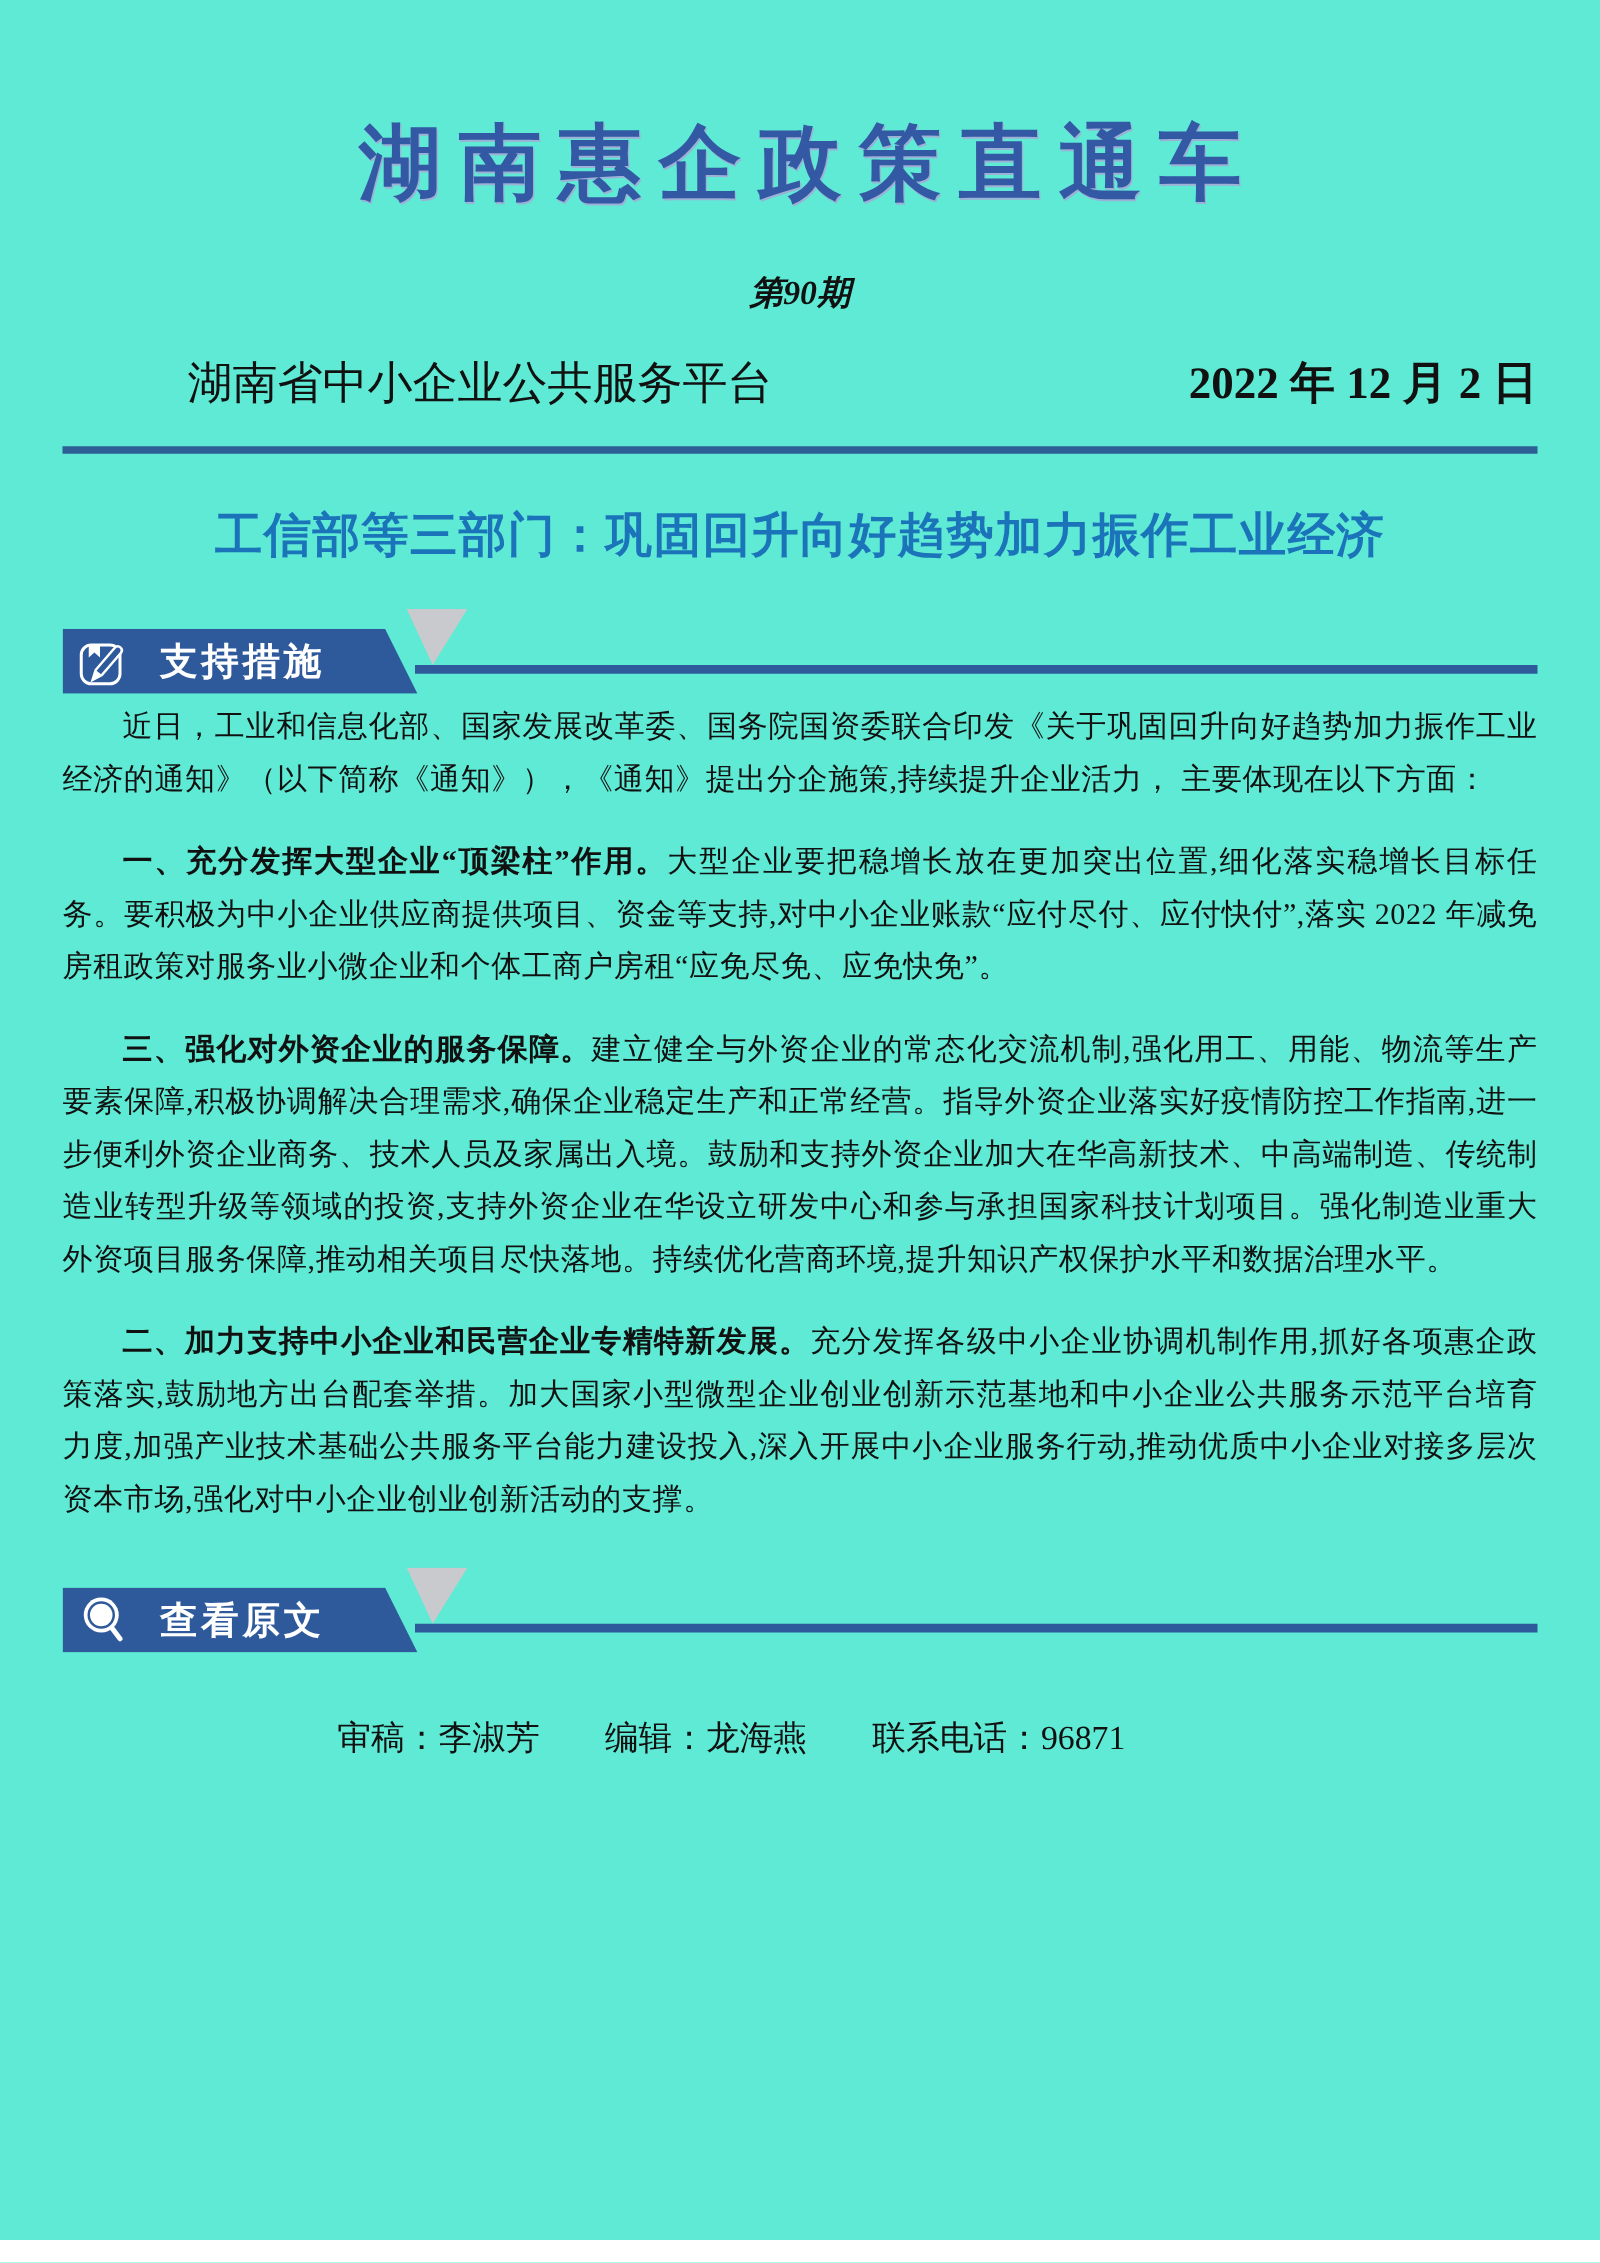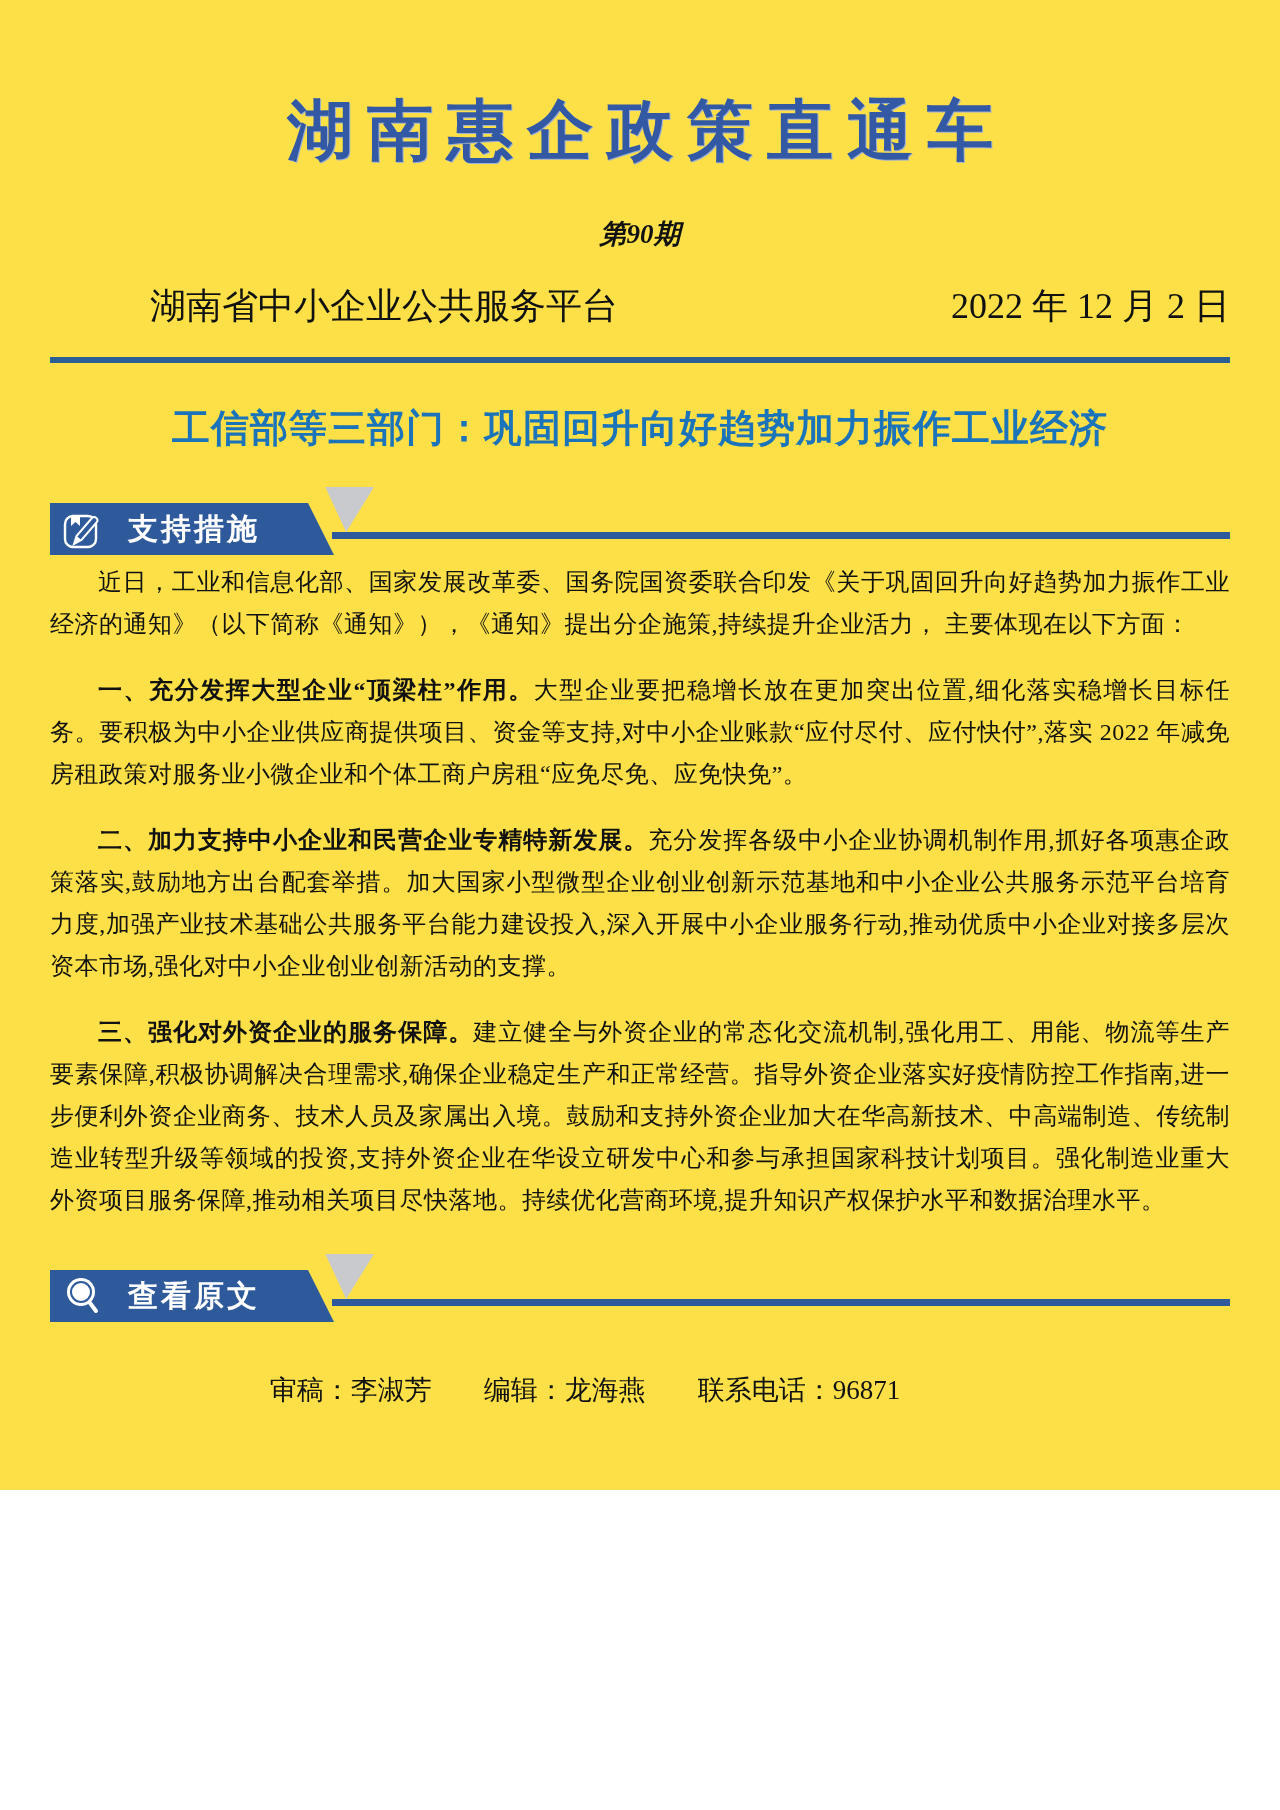--- a/index.html
+++ b/index.html
@@ -1,21 +1,21 @@
 <!DOCTYPE html>
 <html style="--title-blue: #3359a4; --article-title-blue: #1b74ba; --banner-blue: #2e5a9b; --rule-blue: #2e5f94; --link-blue: #2b35a8;"><head>
 <meta charset="utf-8">
 <style>
   html,body{margin:0;padding:0;background:#ffffff;}
   .page{
     position:relative;
     width:1280px;
-    height:1490px;
+    height:1792px;
     margin:0 auto;
-    background:#fde047;
+    background:#5eead4;
     font-family:"Liberation Serif","DejaVu Serif",serif;
     color:#111;
     overflow:hidden;
   }
   .content{padding:0 50px;}
 
   
   .main-title{
     margin-top:86px;
     text-align:center;
@@ -34,21 +34,21 @@
     font-weight:bold;
     font-style:italic;
   }
   .info-row{
     margin-top:30px;
     display:flex;
     align-items:flex-start;
     font-size:36px;
   }
   .info-platform{margin-left:100px;}
-  .info-date{margin-left:auto;}
+  .info-date{margin-left:auto;font-weight:bold;}
   .thick-rule{
     margin-top:26px;
     height:6px;
     background:var(--rule-blue,#2e5f94);
   }
 
   
   .article-title{
     margin-top:40px;
     text-align:center;
@@ -148,22 +148,22 @@
         </span>
         <span class="banner-label">支持措施</span>
       </div>
       <div class="banner-triangle"></div>
       <div class="banner-underline"></div>
     </div>
 
     <div class="body-text">
       <p class="para"><b></b><span>近日，工业和信息化部、国家发展改革委、国务院国资委联合印发《关于巩固回升向好趋势加力振作工业经济的通知》（以下简称《通知》），《通知》提出分企施策,持续提升企业活力， 主要体现在以下方面：</span></p>
       <p class="para"><b>一、充分发挥大型企业“顶梁柱”作用。</b><span>大型企业要把稳增长放在更加突出位置,细化落实稳增长目标任务。要积极为中小企业供应商提供项目、资金等支持,对中小企业账款“应付尽付、应付快付”,落实 2022 年减免房租政策对服务业小微企业和个体工商户房租“应免尽免、应免快免”。</span></p>
+      <p class="para"><b>三、强化对外资企业的服务保障。</b><span>建立健全与外资企业的常态化交流机制,强化用工、用能、物流等生产要素保障,积极协调解决合理需求,确保企业稳定生产和正常经营。指导外资企业落实好疫情防控工作指南,进一步便利外资企业商务、技术人员及家属出入境。鼓励和支持外资企业加大在华高新技术、中高端制造、传统制造业转型升级等领域的投资,支持外资企业在华设立研发中心和参与承担国家科技计划项目。强化制造业重大外资项目服务保障,推动相关项目尽快落地。持续优化营商环境,提升知识产权保护水平和数据治理水平。</span></p>
       <p class="para"><b>二、加力支持中小企业和民营企业专精特新发展。</b><span>充分发挥各级中小企业协调机制作用,抓好各项惠企政策落实,鼓励地方出台配套举措。加大国家小型微型企业创业创新示范基地和中小企业公共服务示范平台培育力度,加强产业技术基础公共服务平台能力建设投入,深入开展中小企业服务行动,推动优质中小企业对接多层次资本市场,强化对中小企业创业创新活动的支撑。</span></p>
-      <p class="para"><b>三、强化对外资企业的服务保障。</b><span>建立健全与外资企业的常态化交流机制,强化用工、用能、物流等生产要素保障,积极协调解决合理需求,确保企业稳定生产和正常经营。指导外资企业落实好疫情防控工作指南,进一步便利外资企业商务、技术人员及家属出入境。鼓励和支持外资企业加大在华高新技术、中高端制造、传统制造业转型升级等领域的投资,支持外资企业在华设立研发中心和参与承担国家科技计划项目。强化制造业重大外资项目服务保障,推动相关项目尽快落地。持续优化营商环境,提升知识产权保护水平和数据治理水平。</span></p>
     </div>
 
     <div class="section-banner">
       <div class="banner-shape">
         <span class="banner-icon">
           <svg viewBox="0 0 42 44" width="42" height="44">
             <circle cx="19" cy="18" r="14" fill="#ffffff"></circle>
             <circle cx="19" cy="18" r="10" fill="none" stroke="#2e5a9b" stroke-width="2"></circle>
             <line x1="28" y1="29" x2="34" y2="37" stroke="#ffffff" stroke-width="4" stroke-linecap="round"></line>
           </svg>

